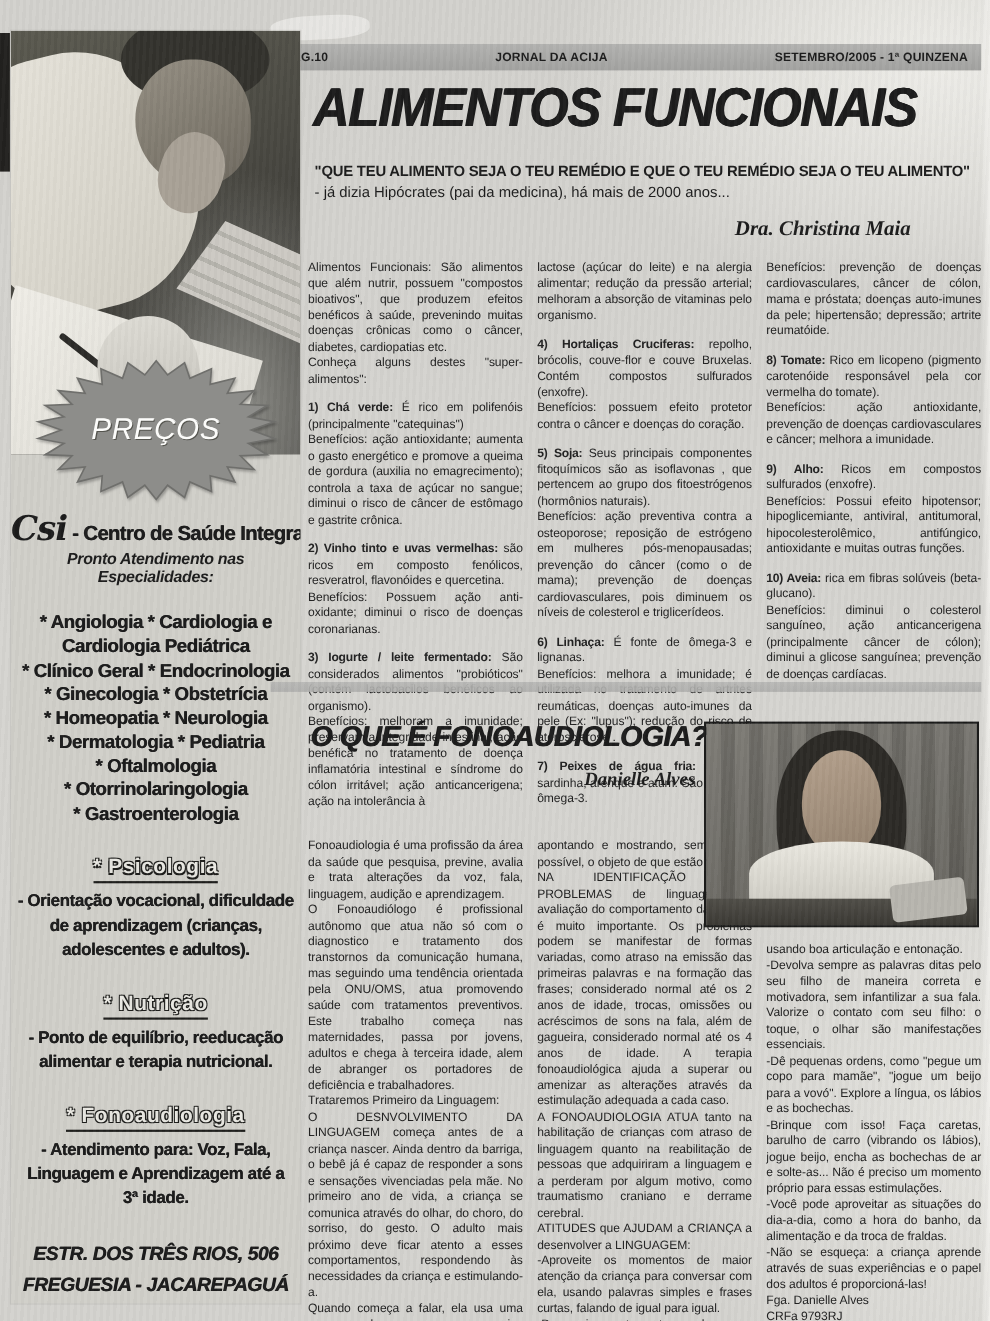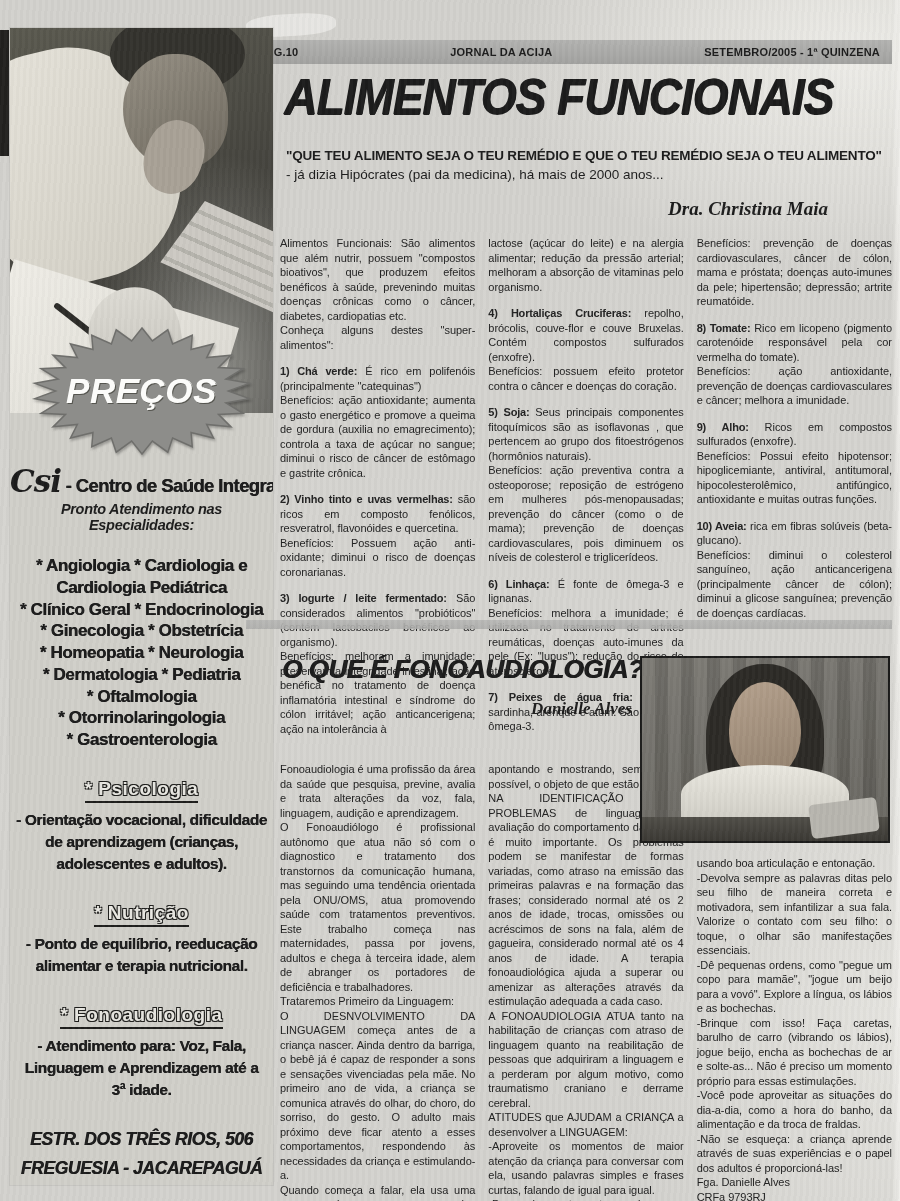--- a/index.html
+++ b/index.html
@@ -31,21 +31,21 @@
   .hand1{position:absolute;right:70px;top:92px;width:58px;height:74px;background:#a8a196;border-radius:46%;transform:rotate(18deg);}
   .paper1{position:absolute;left:-25px;bottom:-42px;width:235px;height:165px;background:linear-gradient(120deg,#efede6,#d8d6cf);transform:rotate(17deg);}
   .pen1{position:absolute;left:38px;bottom:86px;width:64px;height:6px;background:#2c2b28;transform:rotate(38deg);border-radius:3px;}
   .phone1{position:absolute;right:90px;bottom:6px;width:92px;height:120px;background:linear-gradient(180deg,#dcdad3,#c3c1ba);border-radius:46px;transform:rotate(-10deg);}
   .cord1{position:absolute;right:-28px;bottom:-58px;width:190px;height:120px;border:6px solid #e8e6df;border-radius:50%;border-top-color:transparent;border-left-color:transparent;transform:rotate(20deg);}
   .keyb1{position:absolute;right:-34px;bottom:118px;width:130px;height:74px;background:repeating-linear-gradient(180deg,#ccc9c3 0 10px,#b4b2ab 10px 14px);transform:rotate(24deg) skewX(-12deg);}
 
   .burst-wrap{position:relative;width:234px;height:132px;margin:-88px auto 0;z-index:3;}
   .burst-wrap svg{width:100%;height:100%;display:block;filter:drop-shadow(1px 2px 1px rgba(0,0,0,.25));}
   .burst-text{position:absolute;inset:0;display:flex;flex-direction:column;align-items:center;justify-content:center;
-    font-style:italic;font-weight:bold;color:#fcfcfa;font-size:35px;line-height:1.02;letter-spacing:.5px;
+    font-style:italic;font-weight:normal;color:#fcfcfa;font-size:27px;line-height:1.02;letter-spacing:.5px;
     text-shadow:1px 1px 0 #55554f, .6px 0 0 currentColor;}
   .clinic-row{text-align:center;margin-top:6px;white-space:nowrap;}
   .clinic-script{font-family:"DejaVu Serif",serif;font-style:italic;font-weight:bold;font-size:31px;letter-spacing:-1px;}
   .clinic-name{font-size:18.5px;font-weight:bold;letter-spacing:-.6px;text-shadow:.5px 0 0 currentColor;}
   .clinic-tagline{text-align:center;font-size:14.5px;font-weight:bold;font-style:italic;margin-top:2px;letter-spacing:-.3px;}
   .specialties{margin-top:22px;text-align:center;font-weight:bold;font-size:17px;line-height:1.28;letter-spacing:-.4px;text-shadow:.4px 0 0 currentColor;}
   .ad-sec{margin-top:27px;text-align:center;}
   .ad-sec-title{display:inline-block;font-weight:bold;font-size:19px;color:#e9e8e2;letter-spacing:.5px;
     text-shadow:-1px -1px 0 #1e1e1c,1px -1px 0 #1e1e1c,-1px 1px 0 #1e1e1c,1px 1px 0 #1e1e1c;
     border-bottom:2px solid #1e1e1c;padding-bottom:1px;}

